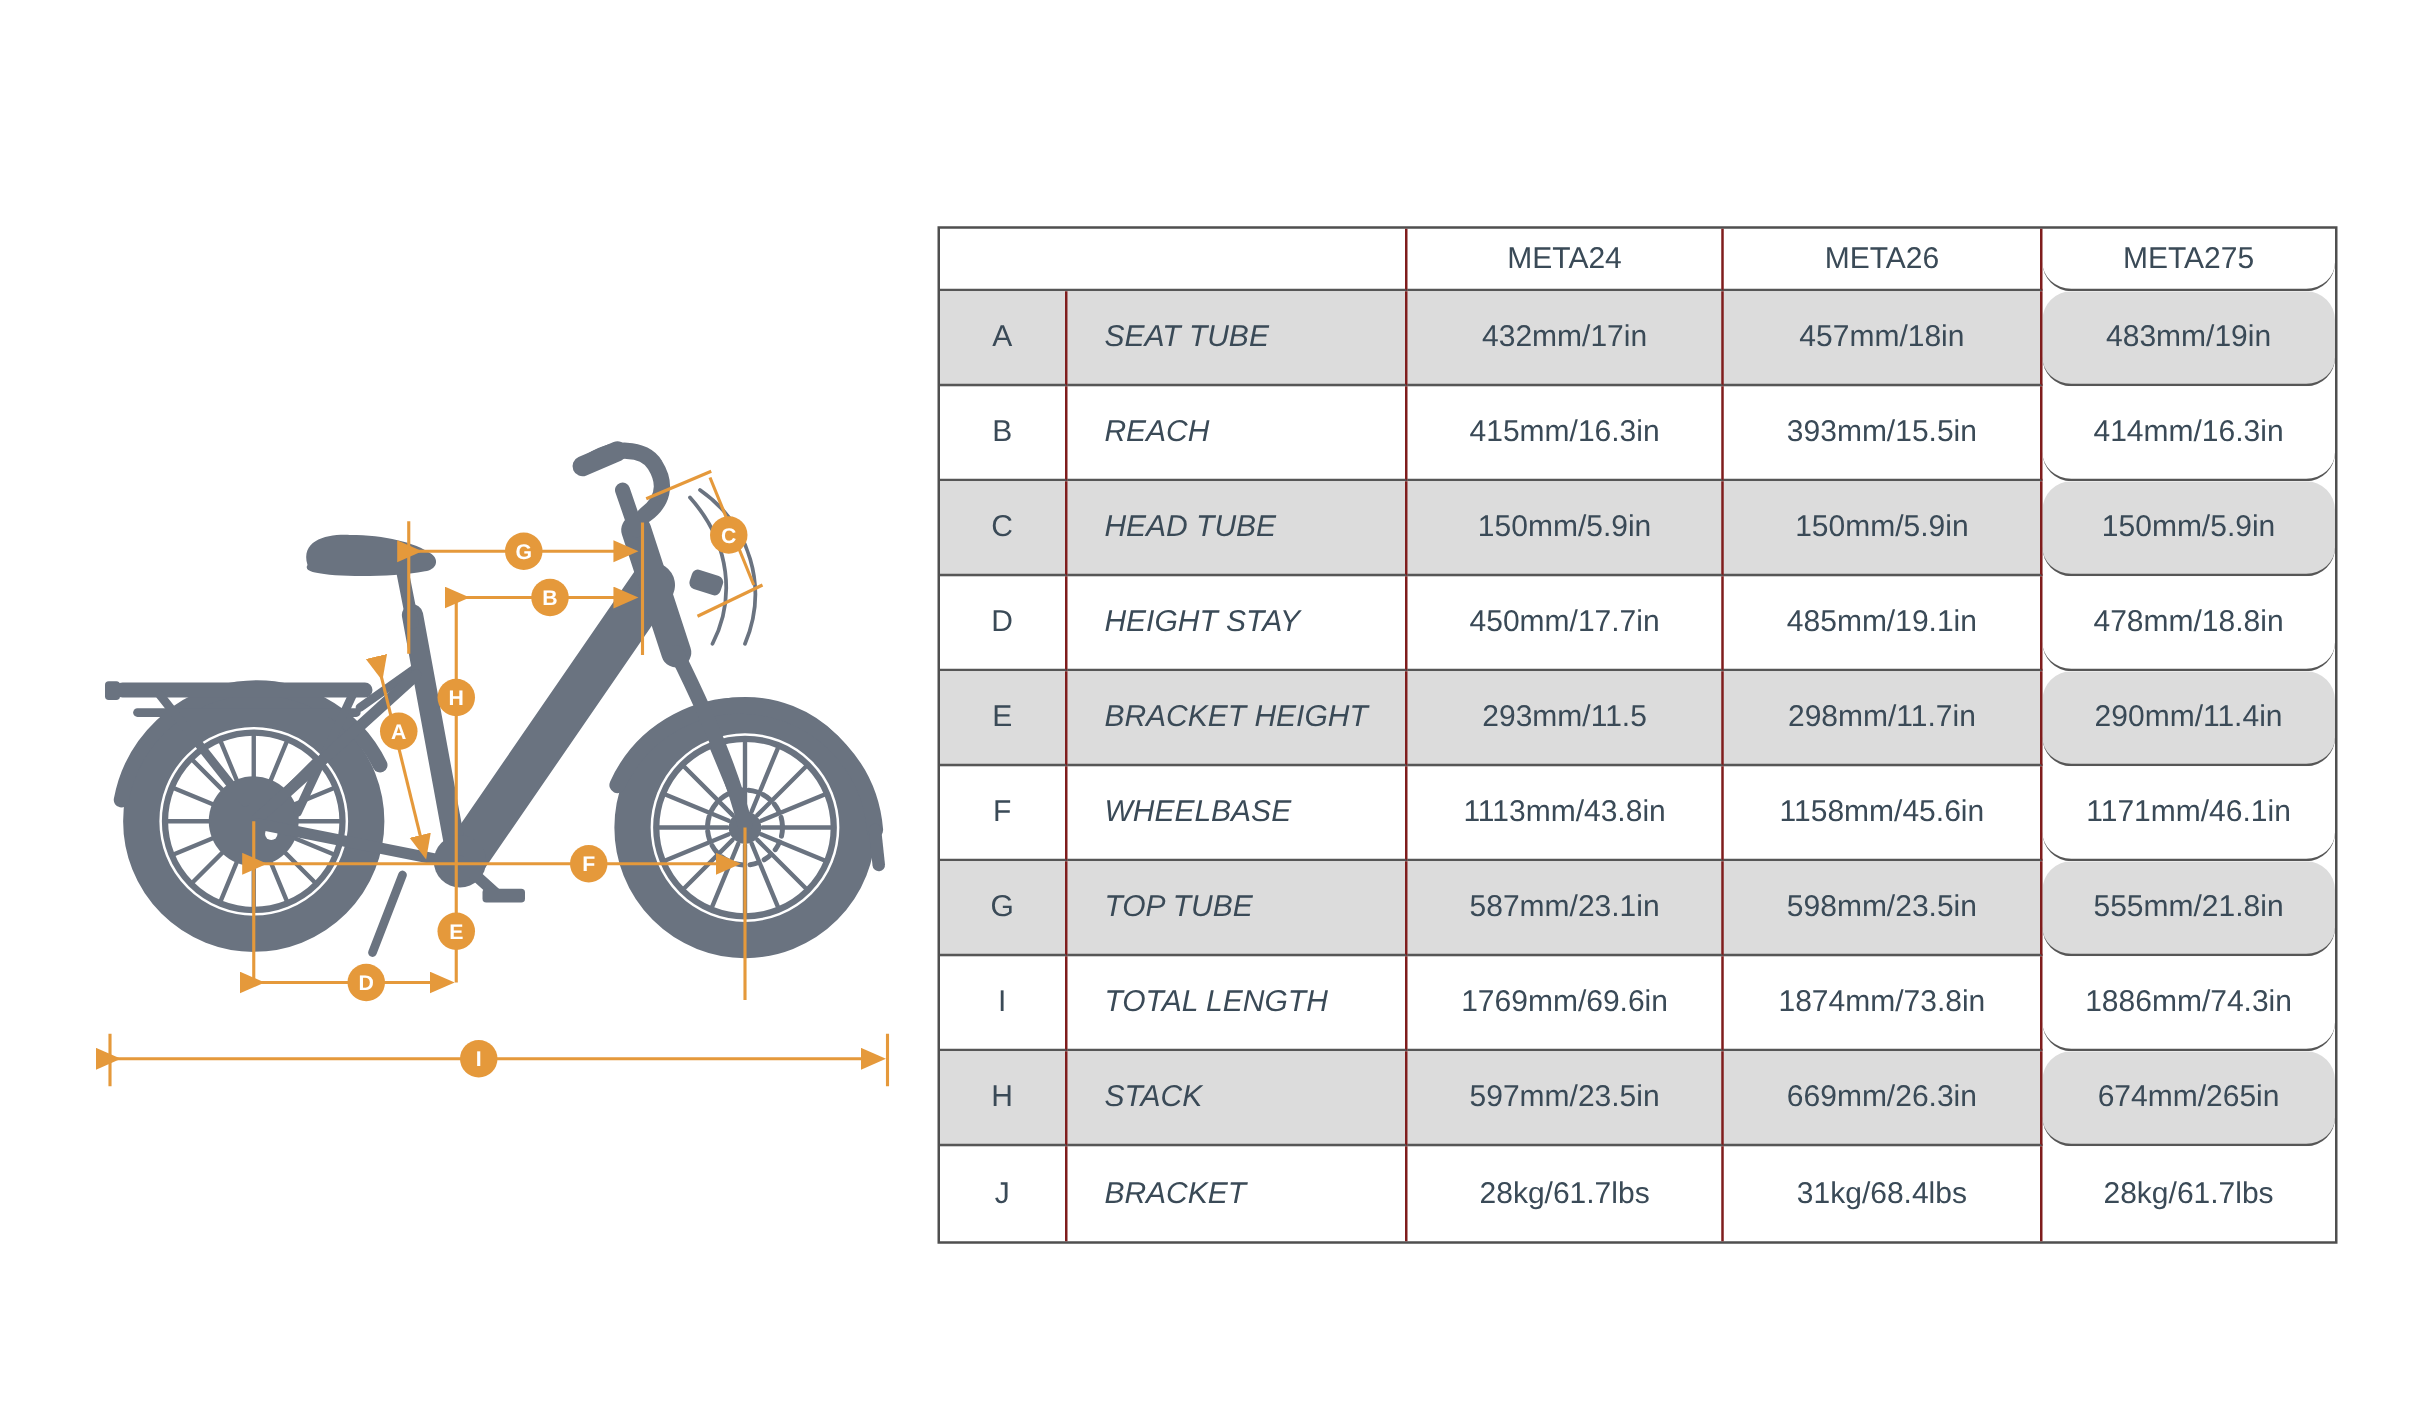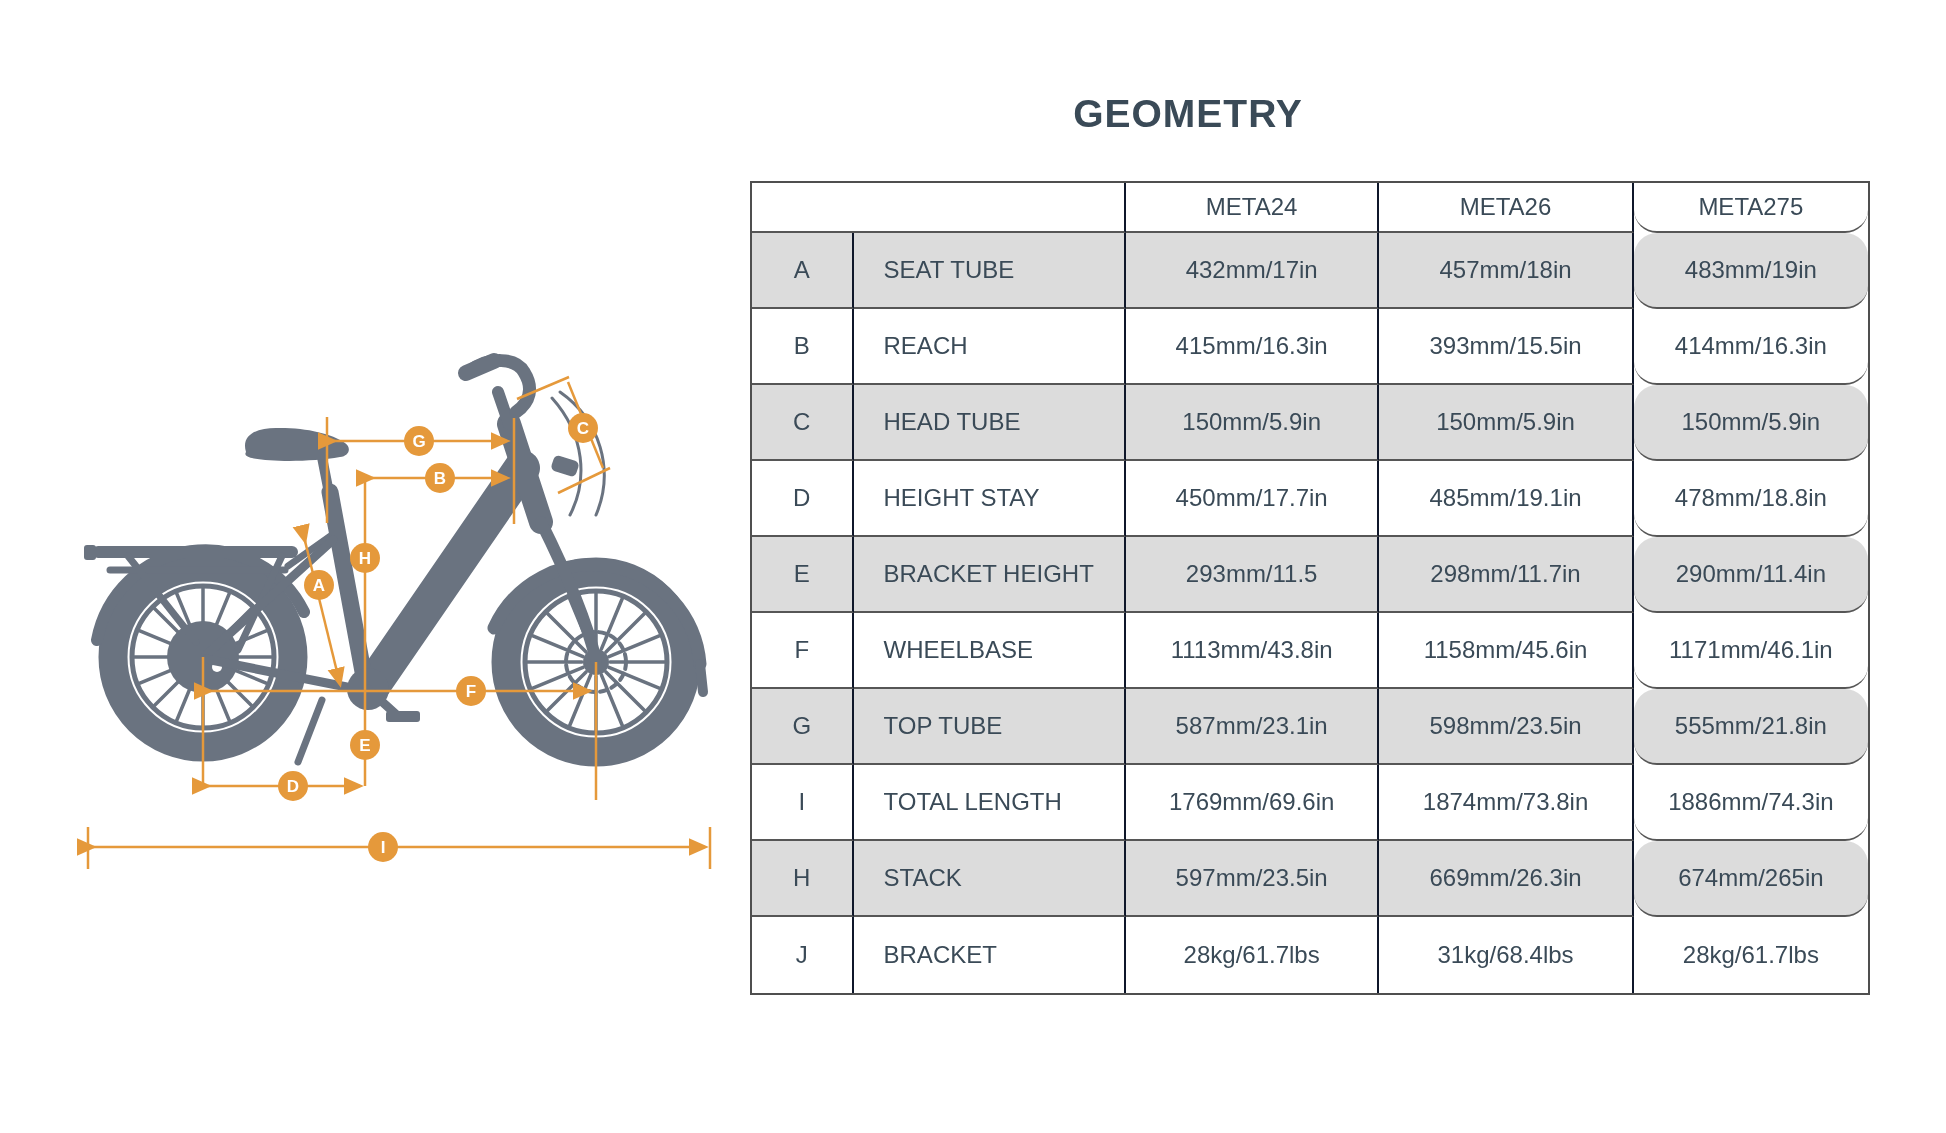--- a/index.html
+++ b/index.html
@@ -23,36 +23,35 @@
     border-spacing:0;table-layout:fixed;width:100%;
     color:#3a4a57;font-size:24px;
   }
   table.geo col.c-letter{width:101px;}
   table.geo col.c-label{width:271px;}
   table.geo col.c-m24{width:252px;}
   table.geo col.c-m26{width:253px;}
   table.geo col.c-m275{width:233px;}
   table.geo th, table.geo td{
     padding:0;font-weight:400;box-sizing:border-box;
-    border-right:2px solid #0f172a;border-bottom:2px solid #565656;
+    border-right:2px solid #7f1d1d;border-bottom:2px solid #565656;
     text-align:center;vertical-align:middle;overflow:hidden;white-space:nowrap;
   }
   table.geo th:last-child, table.geo td:last-child{border-right:none;border-radius:23px;}
   table.geo thead tr{height:50px;}
   table.geo tbody tr{height:76px;}
   table.geo tbody tr:last-child td{border-bottom:none;}
   table.geo tbody tr.stripe{background:#dcdcdc;}
-  table.geo td.lbl{text-align:left;padding-left:30px;}
+  table.geo td.lbl{text-align:left;padding-left:30px;font-style:italic;}
 </style>
 </head>
 <body>
 
 <div class="canvas">
 
-  <h1 class="title">GEOMETRY</h1>
 
   <svg class="diagram" viewBox="0 0 780 1133" xmlns="http://www.w3.org/2000/svg">
     <defs>
       <line id="spk" x1="0" y1="14" x2="0" y2="69"></line>
       <marker id="ah" markerWidth="9" markerHeight="8" refX="6.5" refY="3.5" orient="auto">
         <path d="M0,0 L8,3.5 L0,7 Z" fill="#E5993B"></path>
       </marker>
     </defs>
 
     <g fill="#6A7380" stroke="#6A7380" stroke-linecap="round">

